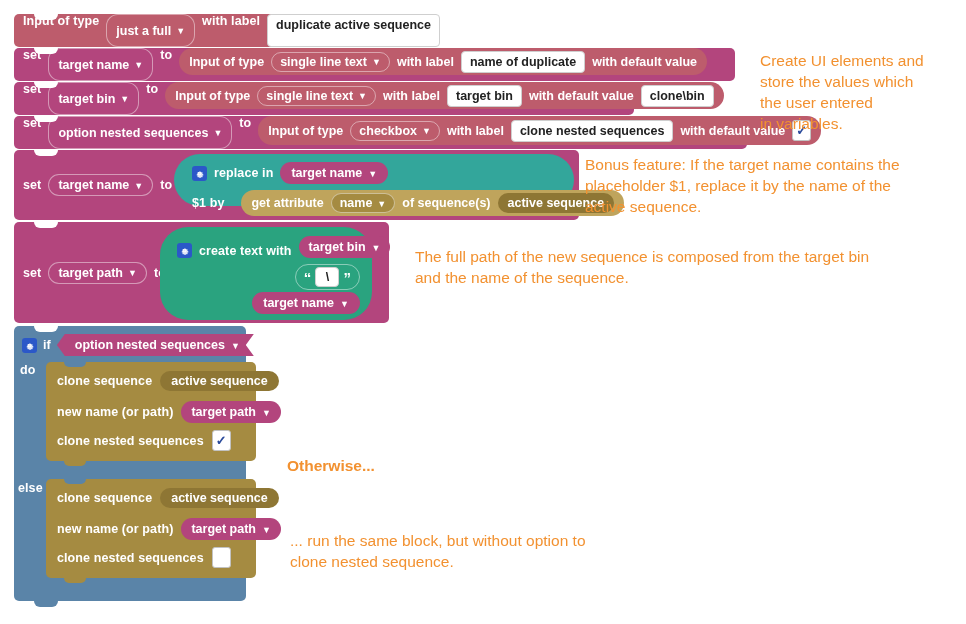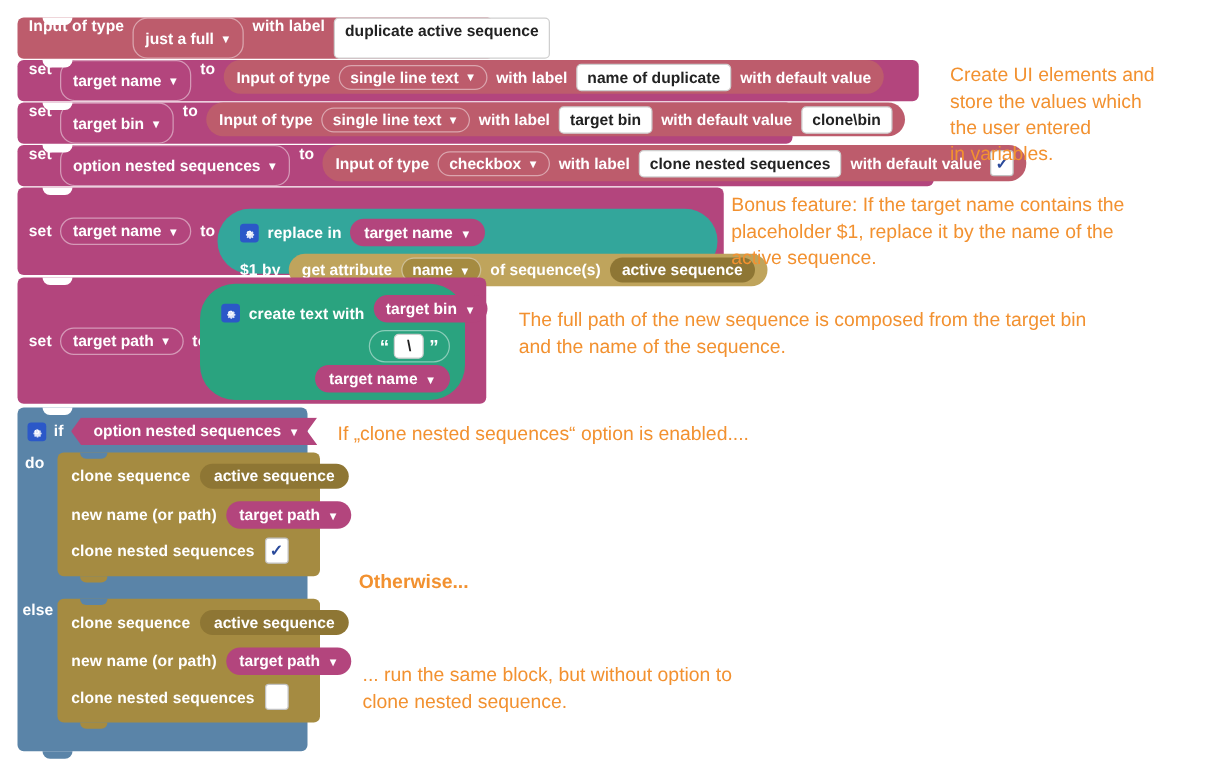--- a/index.html
+++ b/index.html
@@ -140,35 +140,35 @@
   <div class="blk c-magenta" style="left:14px;top:150px;width:565px;height:70px;border-radius:5px;">
     <div style="position:absolute;left:9px;top:0;height:70px;display:flex;align-items:center;gap:7px;">
       <span class="label">set</span>
       <span class="fld light f-magenta">
         <span>target name</span>
         <span class="caret">▼</span>
       </span>
       <span class="label">to</span>
     </div>
 
-    <div class="c-teal" style="position:absolute;left:160px;top:17px;width:400px;height:52px;border-radius:30px;">
+    <div class="c-teal" style="position:absolute;left:160px;top:4px;width:400px;height:52px;border-radius:30px;">
       <div style="position:absolute;left:18px;top:8px;display:flex;align-items:center;gap:7px;">
         <span class="gear">
           <svg width="11" height="11" viewBox="0 0 24 24" fill="#ffffff">
             <path d="M12 8a4 4 0 100 8 4 4 0 000-8zm0 6.2a2.2 2.2 0 110-4.4 2.2 2.2 0 010 4.4z"></path>
             <path d="M20.3 13.5l-1.7-.2a6.8 6.8 0 00-.5-1.2l1.1-1.4-1.9-1.9-1.4 1.1c-.4-.2-.8-.4-1.2-.5l-.2-1.7h-2.7l-.2 1.7c-.4.1-.8.3-1.2.5L9 8.8l-1.9 1.9 1.1 1.4c-.2.4-.4.8-.5 1.2l-1.7.2v2.7l1.7.2c.1.4.3.8.5 1.2L7.1 19l1.9 1.9 1.4-1.1c.4.2.8.4 1.2.5l.2 1.7h2.7l.2-1.7c.4-.1.8-.3 1.2-.5l1.4 1.1 1.9-1.9-1.1-1.4c.2-.4.4-.8.5-1.2l1.7-.2v-2.7z" opacity=".85"></path>
           </svg>
         </span>
         <span class="label">replace in</span>
         <span class="fld f-magenta" style="padding:4px 11px;gap:6px;">
           <span>target name</span>
           <span class="caret">▼</span>
         </span>
       </div>
-      <div style="position:absolute;left:18px;top:36px;display:flex;align-items:center;gap:7px;text-align:center;">
+      <div style="position:absolute;left:18px;top:36px;display:flex;align-items:center;gap:17px;text-align:center;">
         <span class="label">$1 by</span>
         <span class="fld f-gold" style="border-radius:14px;padding:3px 10px;gap:7px;">
           <span>get attribute</span>
           <span class="fld light" style="padding:2px 8px;background:#a58b41;">
             <span>name</span>
             <span class="caret">▼</span>
           </span>
           <span>of sequence(s)</span>
           <span class="fld f-olive" style="padding:3px 10px;">
             <span>active sequence</span>
@@ -290,18 +290,17 @@
 
   <div class="ann" style="left:760px;top:50px;width:200px;">Create UI elements and
 store the values which
 the user entered
 in variables.</div>
   <div class="ann" style="left:585px;top:154px;width:380px;">Bonus feature: If the target name contains the
 placeholder $1, replace it by the name of the
 active sequence.</div>
   <div class="ann" style="left:415px;top:246px;width:540px;">The full path of the new sequence is composed from the target bin
 and the name of the sequence.</div>
-  <div class="ann" style="left:270px;top:337px;width:400px;">If „clone nested sequences“ option is enabled....</div>
   <div class="ann" style="left:287px;top:455px;width:400px;font-weight:bold;">Otherwise...</div>
   <div class="ann" style="left:290px;top:510px;width:420px;margin-top:20px;">... run the same block, but without option to
 clone nested sequence.</div>
 
 </div>
 
 </body></html>

